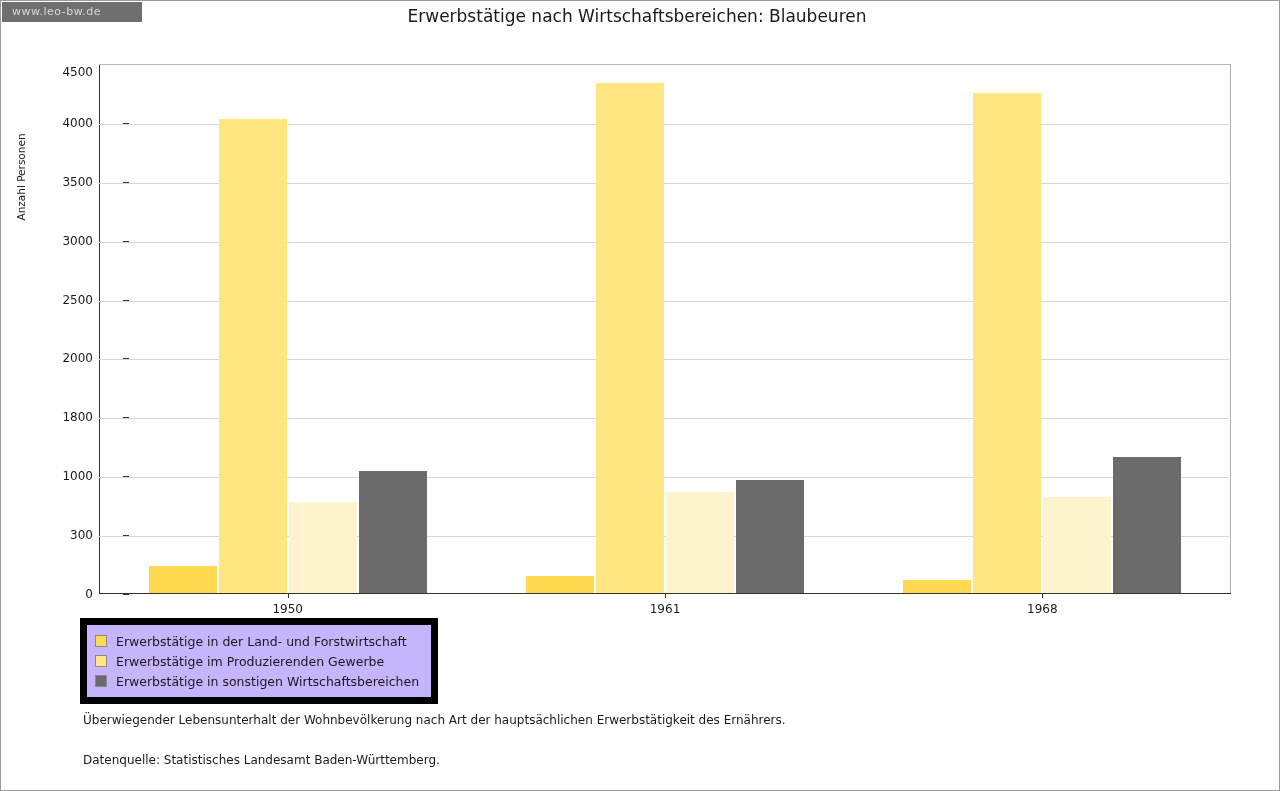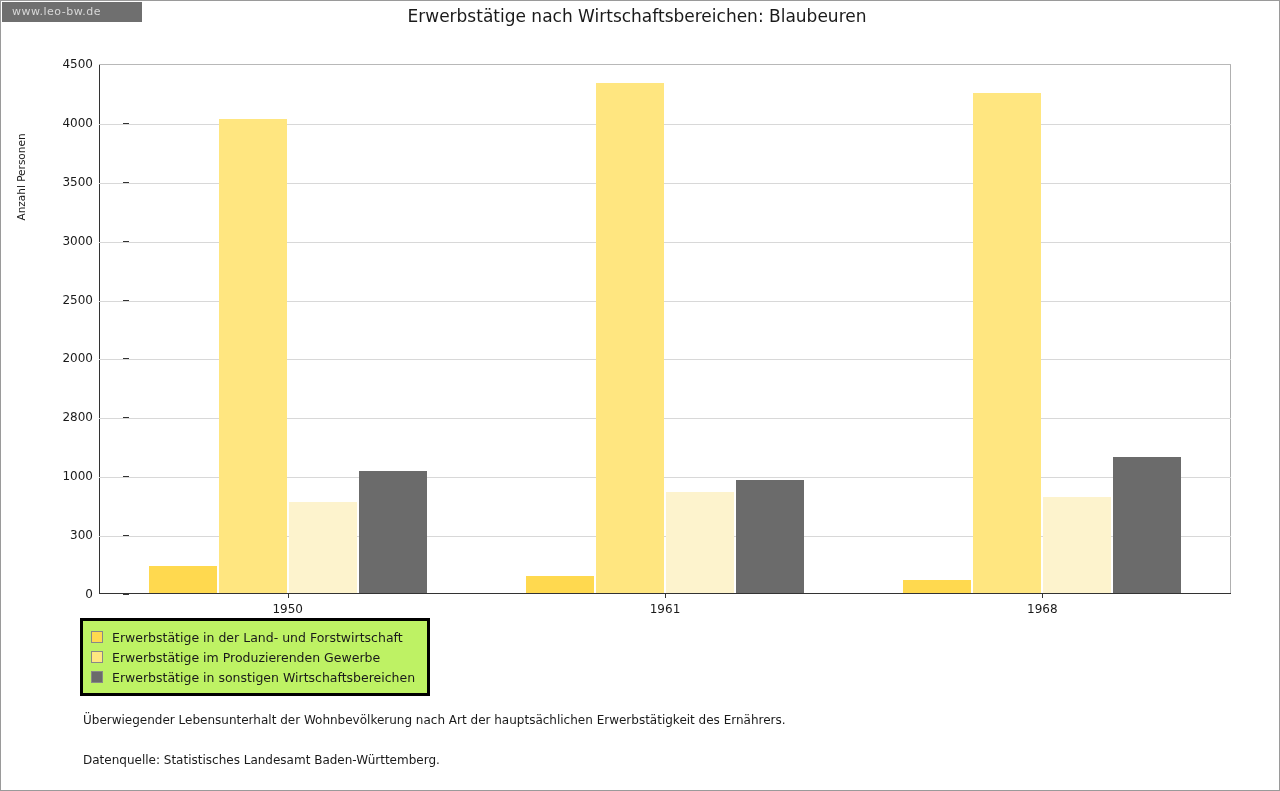--- a/index.html
+++ b/index.html
@@ -133,22 +133,22 @@
     bottom: -5px;
     width: 1px;
     height: 5px;
     background: #333;
   }
   
   #legend {
     position: absolute;
     left: 79px;
     top: 617px;
-    border: 3px solid #000000;
-    background: #bef264;
+    border: 7px solid #000000;
+    background: #c4b5fd;
     padding: 6px 12px 6px 8px;
   }
   .legend-row {
     display: flex;
     align-items: center;
     height: 20px;
   }
   .legend-swatch {
     width: 12px;
     height: 12px;
@@ -188,33 +188,33 @@
 
   <div id="ylabel">Anzahl Personen</div>
 
   <div id="ytick-wrap">
       <div class="ytick-label" style="top: 530px;">0</div>
       <div class="ytick-mark" style="top: 530px;"></div>
       <div class="ytick-label" style="top: 471.111px;">300</div>
       <div class="ytick-mark" style="top: 471.111px;"></div>
       <div class="ytick-label" style="top: 412.222px;">1000</div>
       <div class="ytick-mark" style="top: 412.222px;"></div>
-      <div class="ytick-label" style="top: 353.333px;">2800</div>
+      <div class="ytick-label" style="top: 353.333px;">1800</div>
       <div class="ytick-mark" style="top: 353.333px;"></div>
       <div class="ytick-label" style="top: 294.444px;">2000</div>
       <div class="ytick-mark" style="top: 294.444px;"></div>
       <div class="ytick-label" style="top: 235.556px;">2500</div>
       <div class="ytick-mark" style="top: 235.556px;"></div>
       <div class="ytick-label" style="top: 176.667px;">3000</div>
       <div class="ytick-mark" style="top: 176.667px;"></div>
       <div class="ytick-label" style="top: 117.778px;">3500</div>
       <div class="ytick-mark" style="top: 117.778px;"></div>
       <div class="ytick-label" style="top: 58.8889px;">4000</div>
       <div class="ytick-mark" style="top: 58.8889px;"></div>
-      <div class="ytick-label" style="top: 0px;">4500</div>
+      <div class="ytick-label" style="top: 8px;">4500</div>
       <div class="ytick-mark" style="top: 0px;"></div>
     </div>
 
   <div id="yaxis-line"></div>
   <div id="raxis-line"></div>
 
   <div id="plot">
       <div class="gridline" style="top: 471.111px;"></div>
       <div class="gridline" style="top: 412.222px;"></div>
       <div class="gridline" style="top: 353.333px;"></div>

